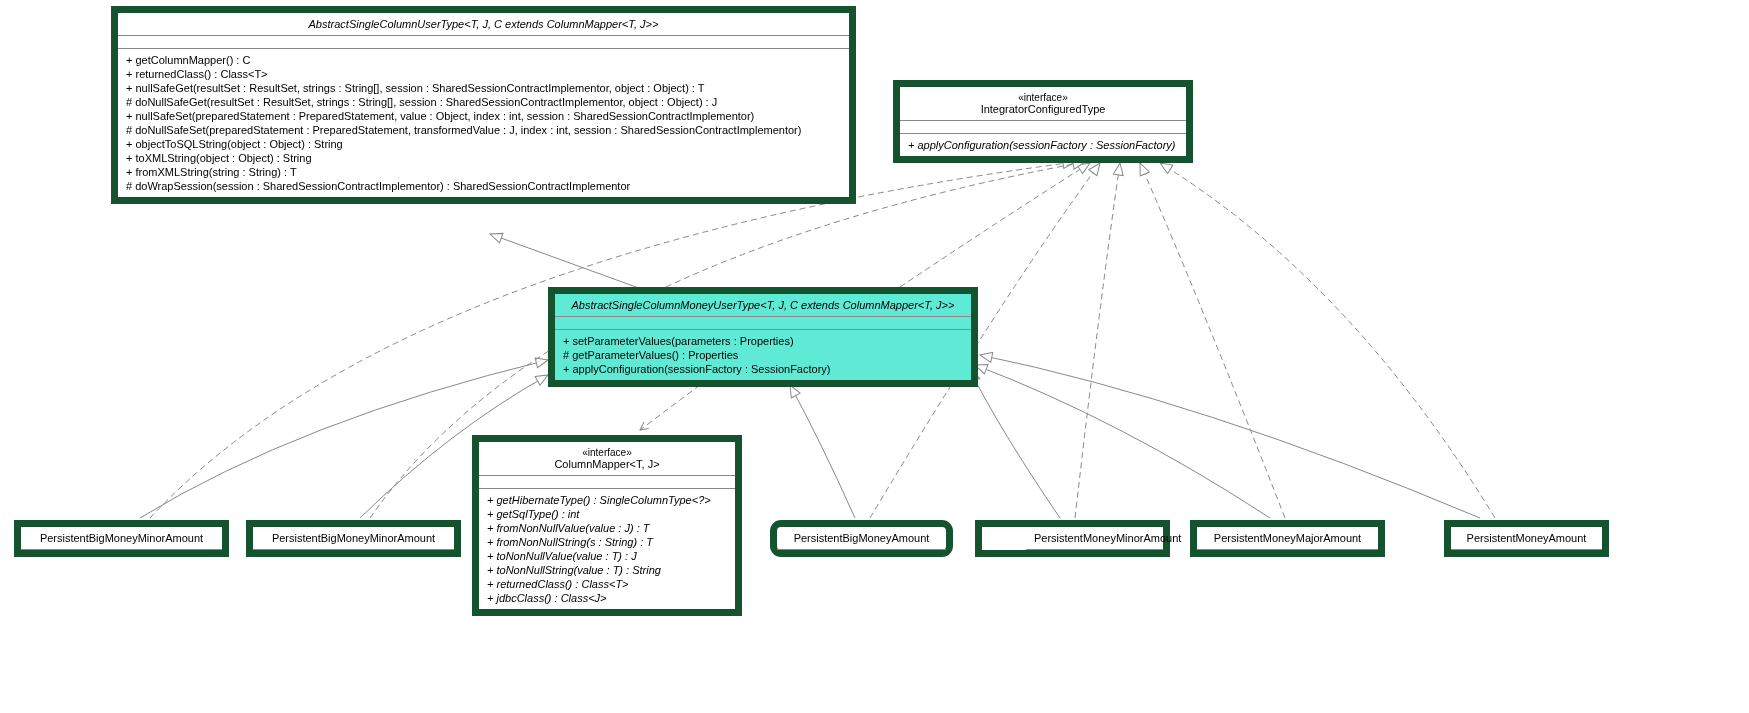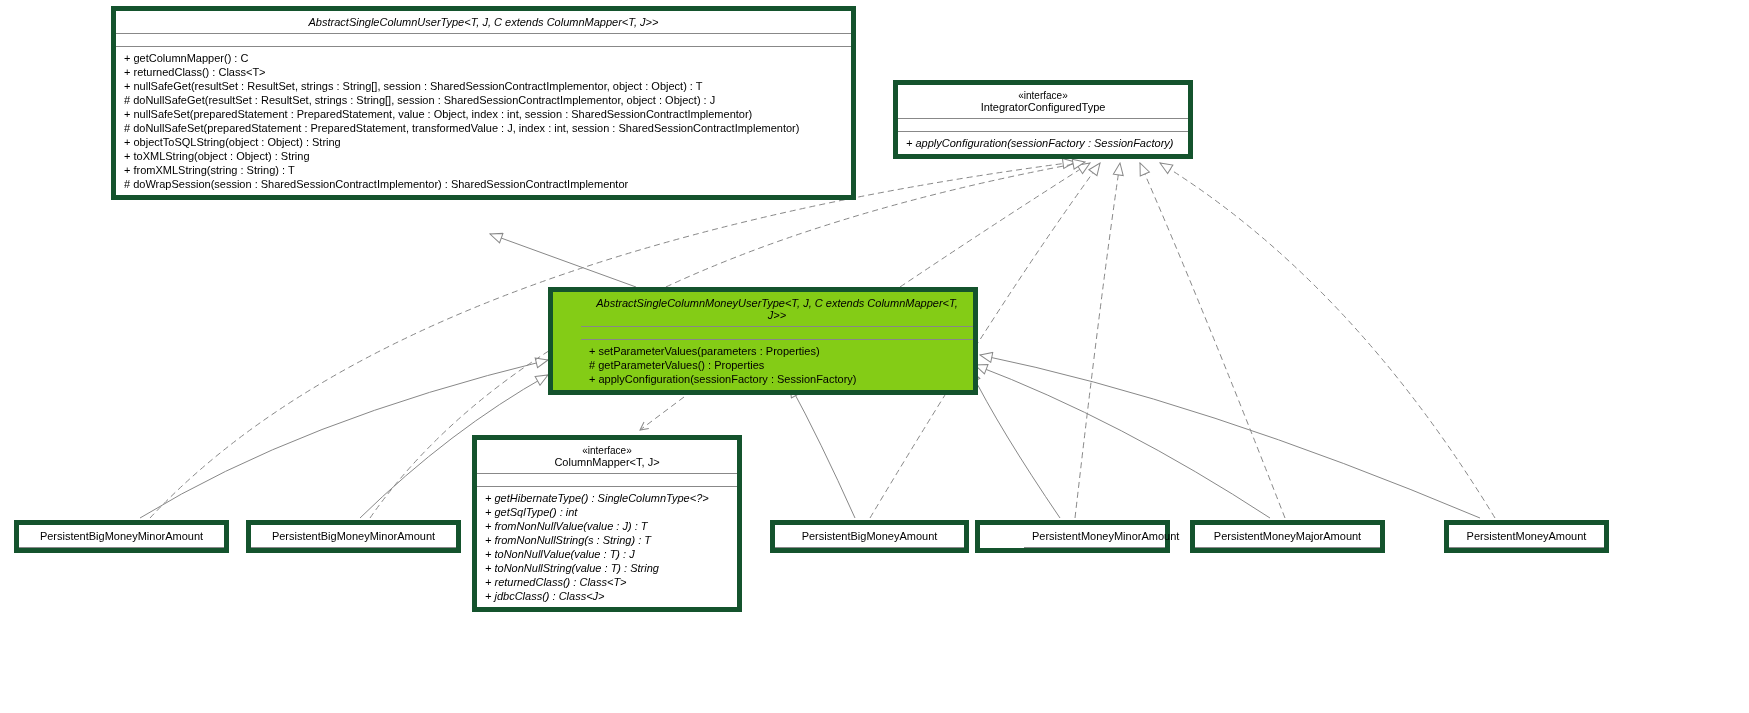--- a/index.html
+++ b/index.html
@@ -8,27 +8,26 @@
     font-family: Arial, sans-serif;
     font-size: 11px;
     background: white;
     width: 1749px;
     height: 713px;
     position: relative;
     overflow: hidden;
   }
   .uml-class {
     position: absolute;
-    border: 5px solid #14532d;
+    border: 7px solid #14532d;
     background: white;
     box-sizing: border-box;
   }
   .uml-class.abstract-yellow {
-    background: #84cc16;
-    padding-left: 28px;
+    background: #5eead4;
   }
   .uml-title {
     text-align: center;
     padding: 5px 8px;
     font-weight: normal;
     border-bottom: 1px solid #888;
   }
   .uml-title .stereotype {
     display: block;
     font-style: normal;
@@ -171,21 +170,21 @@
     <span class="classname normal">PersistentBigMoneyMinorAmount</span>
   </div>
 </div>
 
 <div class="uml-class" style="left:246px; top:520px; width:215px;">
   <div class="uml-title">
     <span class="classname normal">PersistentBigMoneyMinorAmount</span>
   </div>
 </div>
 
-<div class="uml-class" style="left:770px; top:520px; width:199px;">
+<div class="uml-class" style="left:770px; top:520px; width:183px;border-radius:11px;">
   <div class="uml-title">
     <span class="classname normal">PersistentBigMoneyAmount</span>
   </div>
 </div>
 
 <div class="uml-class" style="left:975px; top:520px; width:195px;padding-left:44px;">
   <div class="uml-title">
     <span class="classname normal">PersistentMoneyMinorAmount</span>
   </div>
 </div>

